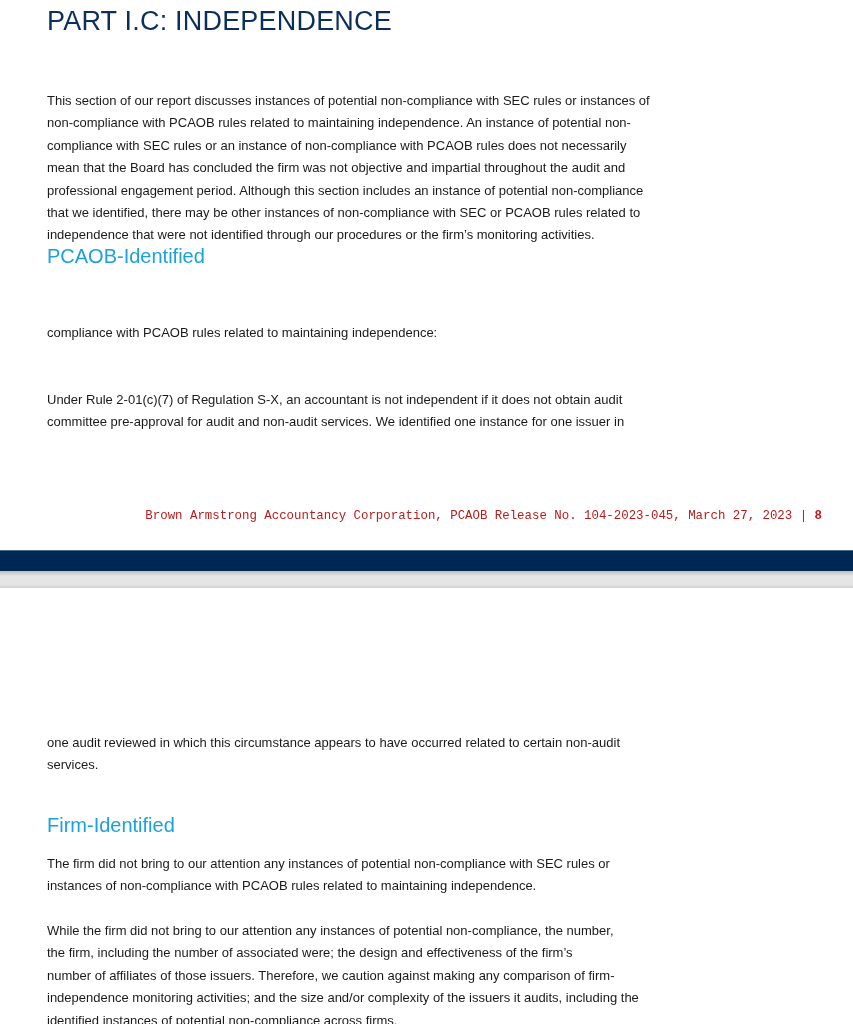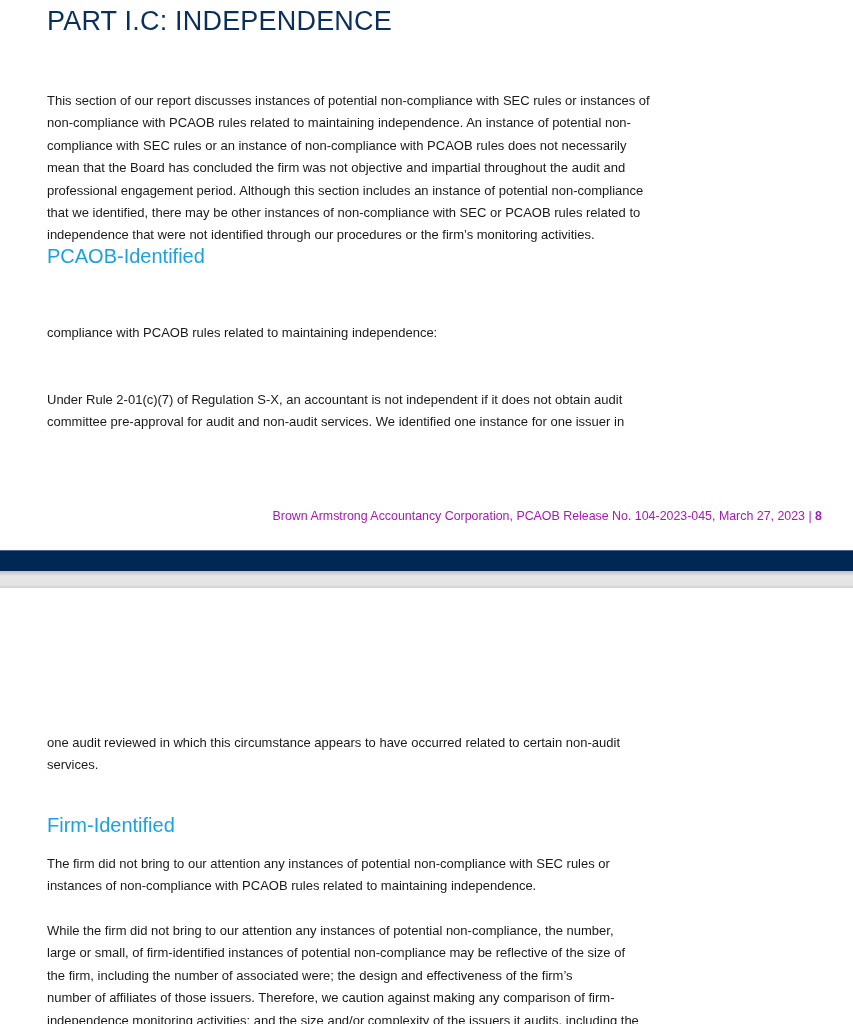--- a/index.html
+++ b/index.html
@@ -14,21 +14,21 @@
       white-space: nowrap;
     }
     .h2 {
       left: 47px; font-size: 20px; color: #1ba1de; white-space: nowrap;
     }
     .para {
       left: 47px; width: 790px; font-size: 13px; line-height: 22.4px; margin-top: 24px;
     }
     .para .ln { display: block; white-space: nowrap; }
     .footer {
-      right: 31px; top: 509px; font-size: 12.4px; color: #a21caf; white-space: nowrap;
+      right: 31px; top: 509px; font-size: 12.4px; color: #b91c1c; white-space: nowrap; font-family: Liberation Mono, monospace;
     }
     .footer b { font-weight: bold; }
     .band {
       left: 0; top: 550px; width: 853px; height: 21px; background: #002855;
       border-top: 1px solid #4a6a90;
     }
     .gap {
       left: 0; top: 571px; width: 853px; height: 17px;
       background: linear-gradient(#bdbdbd, #e6e6e6 30%, #e4e4e4 80%, #cfcfcf);
     }
@@ -73,18 +73,17 @@
 
 <div class="abs h2" style="top:776px;margin-top:38px;">Firm-Identified</div>
 
 <div class="abs para" style="top:829px;">
   <span class="ln">The firm did not bring to our attention any instances of potential non-compliance with SEC rules or</span>
   <span class="ln">instances of non-compliance with PCAOB rules related to maintaining independence.</span>
 </div>
 
 <div class="abs para" style="top:896px;">
   <span class="ln">While the firm did not bring to our attention any instances of potential non-compliance, the number,</span>
-  <span class="ln">large or small, of firm-identified instances of potential non-compliance may be reflective of the size of</span>
   <span class="ln">the firm, including the number of associated were; the design and effectiveness of the firm’s</span>
   <span class="ln">number of affiliates of those issuers. Therefore, we caution against making any comparison of firm-</span>
   <span class="ln">independence monitoring activities; and the size and/or complexity of the issuers it audits, including the</span>
   <span class="ln">identified instances of potential non-compliance across firms.</span>
 </div>
 
 </body></html>

